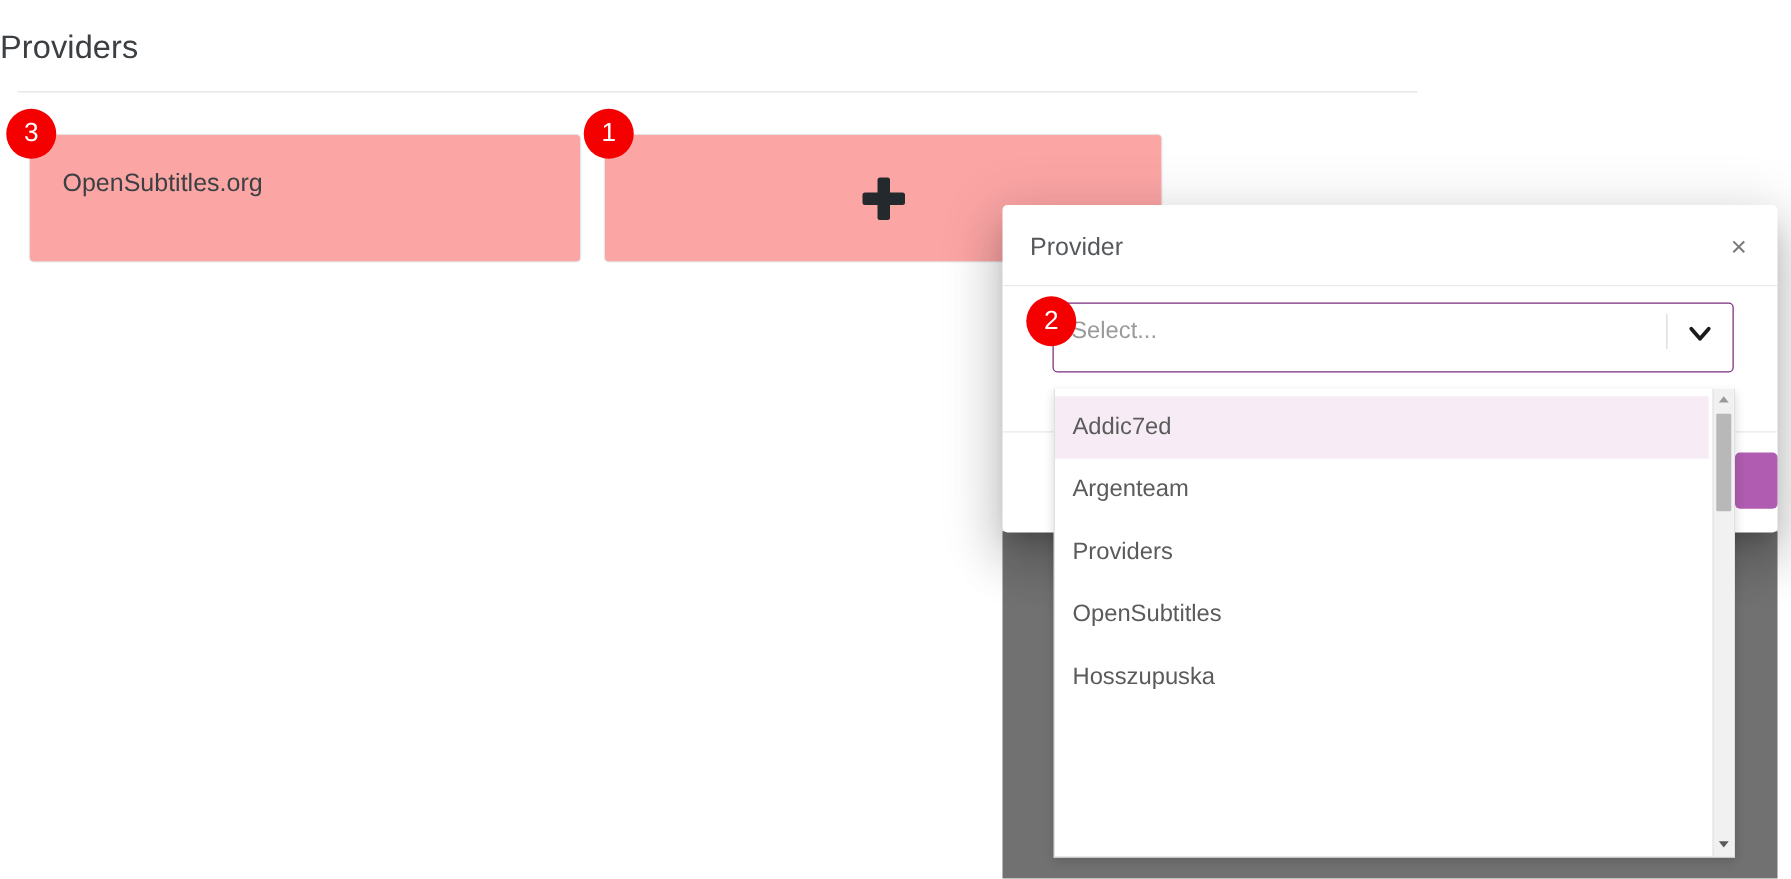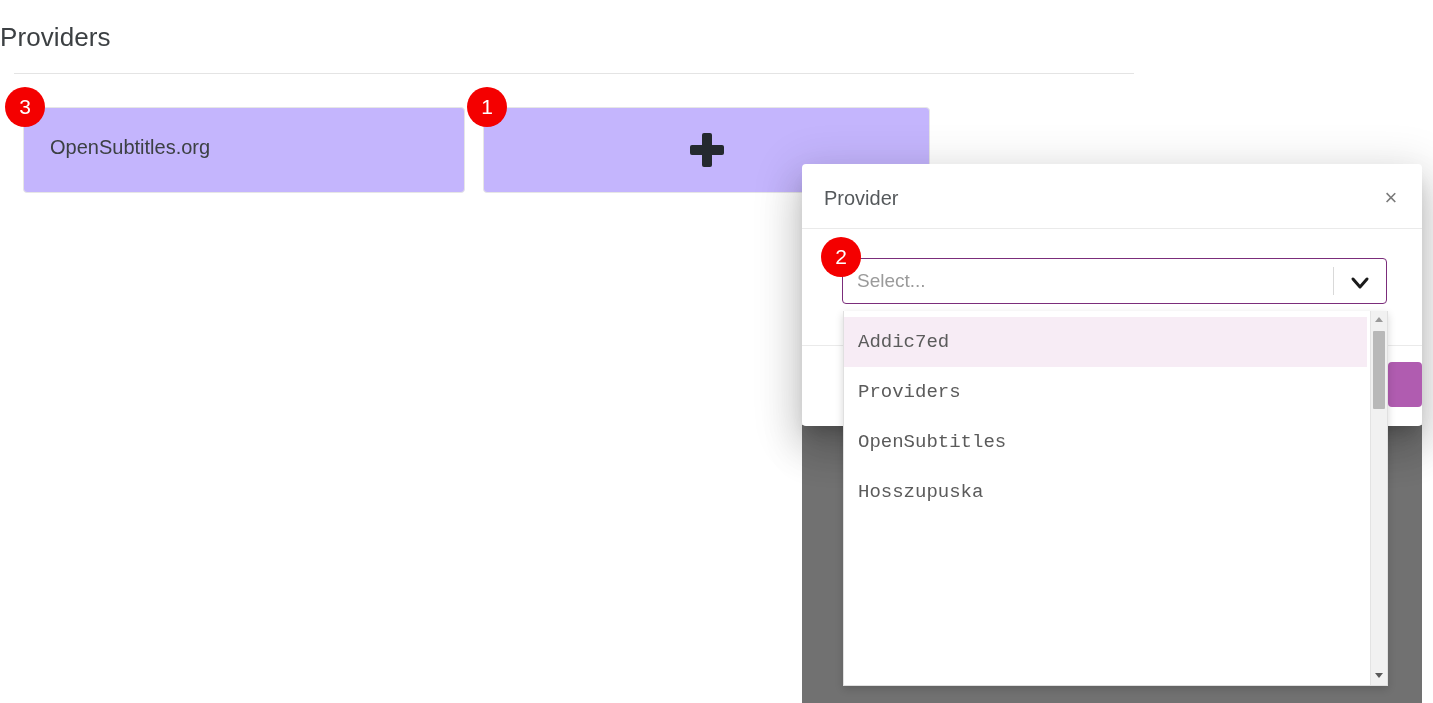--- a/index.html
+++ b/index.html
@@ -33,22 +33,22 @@
     top: 73px;
     width: 1120px;
     height: 1px;
     background: #e4e4e4;
   }
 
   
   .card {
     position: absolute;
     top: 107px;
-    height: 86px;
-    background: #c4b5fd;
+    height: 103px;
+    background: #fca5a5;
     border: 1px solid #e6e6e6;
     border-radius: 4px;
     box-sizing: border-box;
   }
   .card-existing { left: 23px;  width: 442px; }
   .card-add      { left: 483px; width: 447px; }
 
   .card-label {
     position: absolute;
     left: 26px;
@@ -132,23 +132,23 @@
     height: 1px;
     background: #eaeaea;
   }
   .rule-top    { top: 64px; }
   .rule-bottom { top: 181px; }
 
   
   .select-control {
     position: absolute;
     left: 40px;
-    top: 94px;
+    top: 78px;
     width: 545px;
-    height: 46px;
+    height: 56px;
     border: 1px solid #7b2d7b;
     border-radius: 4px;
     background: #ffffff;
     box-sizing: border-box;
   }
   .select-placeholder {
     position: absolute;
     left: 14px;
     top: 11px;
     font-size: 19px;
@@ -177,21 +177,20 @@
     left: 843px;
     top: 311px;
     width: 545px;
     height: 375px;
     background: #ffffff;
     border: 1px solid #e0e0e0;
     border-top: none;
     box-shadow: 0 3px 8px rgba(0,0,0,.16);
     box-sizing: border-box;
     overflow: hidden;
-    font-family: Liberation Mono, monospace;
   }
   .dd-list {
     position: absolute;
     left: 0;
     top: 6px;
     width: 523px;
   }
   .dd-item {
     height: 50px;
     line-height: 50px;
@@ -312,20 +311,21 @@
     </div>
 
     <div class="dialog-rule rule-bottom"></div>
   </div>
 
   <button class="dialog-action"></button>
 
   <div class="dropdown">
     <div class="dd-list">
         <div class="dd-item selected">Addic7ed</div>
+        <div class="dd-item">Argenteam</div>
         <div class="dd-item">Providers</div>
         <div class="dd-item">OpenSubtitles</div>
         <div class="dd-item">Hosszupuska</div>
       </div>
     <div class="dd-scrollbar">
       <span class="dd-sb-arrow up">
           <i></i>
         </span>
       <span class="dd-sb-thumb"></span>
       <span class="dd-sb-arrow down">

